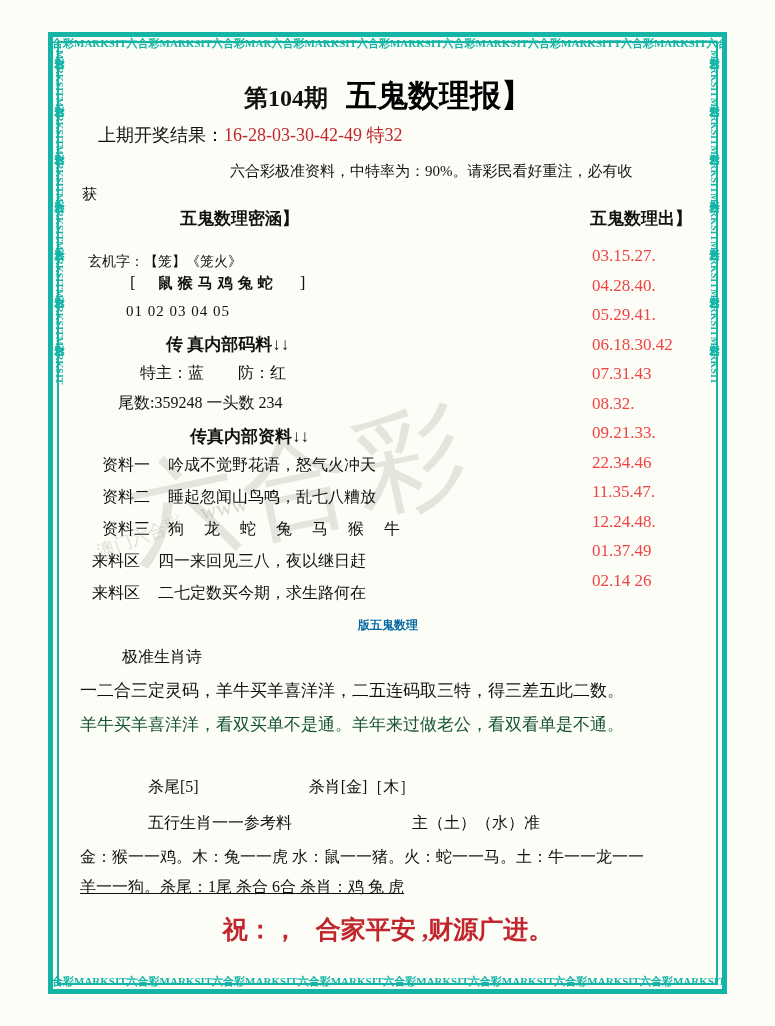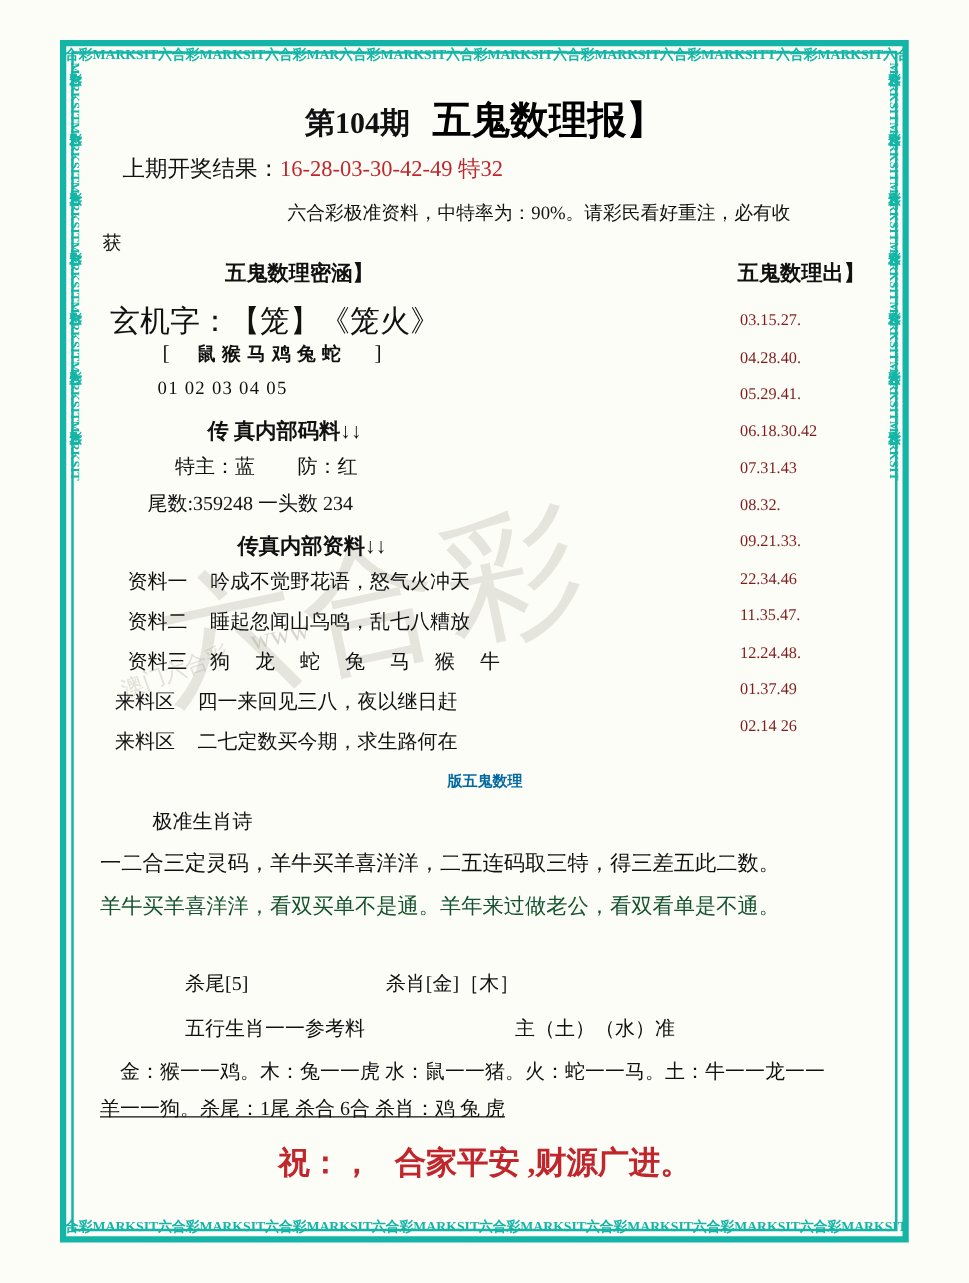--- a/index.html
+++ b/index.html
@@ -184,22 +184,22 @@
     position: absolute;
     left: 520px; top: 152px;
     font-size: 17px;
     font-weight: bold;
     color: #111;
     white-space: nowrap;
   }
 
   .xuanji {
     position: absolute;
-    left: 18px; top: 186px;
-    font-size: 24px;
+    left: 18px; top: 198px;
+    font-size: 14px;
     color: #111;
     white-space: nowrap;
   }
   .zodiac-box {
     position: absolute;
     left: 60px; top: 218px;
     font-size: 15px;
     color: #111;
     white-space: nowrap;
   }
@@ -256,22 +256,22 @@
   .zl3 { left: 32px; top: 464px; }
   .zl4 { left: 22px; top: 496px; }
   .zl5 { left: 22px; top: 528px; }
   .zl-row .lbl { margin-right: 18px; }
   .zl3 .animals { letter-spacing: 8px; }
 
   
   .right-nums {
     position: absolute;
     left: 522px; top: 186px;
-    font-size: 13px;
-    color: #7f1d1d;
+    font-size: 17px;
+    color: #ef4444;
     line-height: 29.5px;
   }
 
   .ban-title {
     position: absolute;
     left: 0; top: 562px;
     width: 636px;
     text-align: center;
     font-size: 12px;
     font-weight: bold;
@@ -314,21 +314,20 @@
     color: #111;
     white-space: nowrap;
   }
   .wuxing-row .gap3 { display: inline-block; width: 120px; }
   .elem-1 {
     position: absolute;
     left: 10px; top: 792px;
     font-size: 16px;
     color: #111;
     white-space: nowrap;
-    margin-left: 16px;
   }
   .elem-2 {
     position: absolute;
     left: 10px; top: 822px;
     font-size: 16px;
     color: #111;
     white-space: nowrap;
     text-decoration: underline;
   }
   .blessing {

